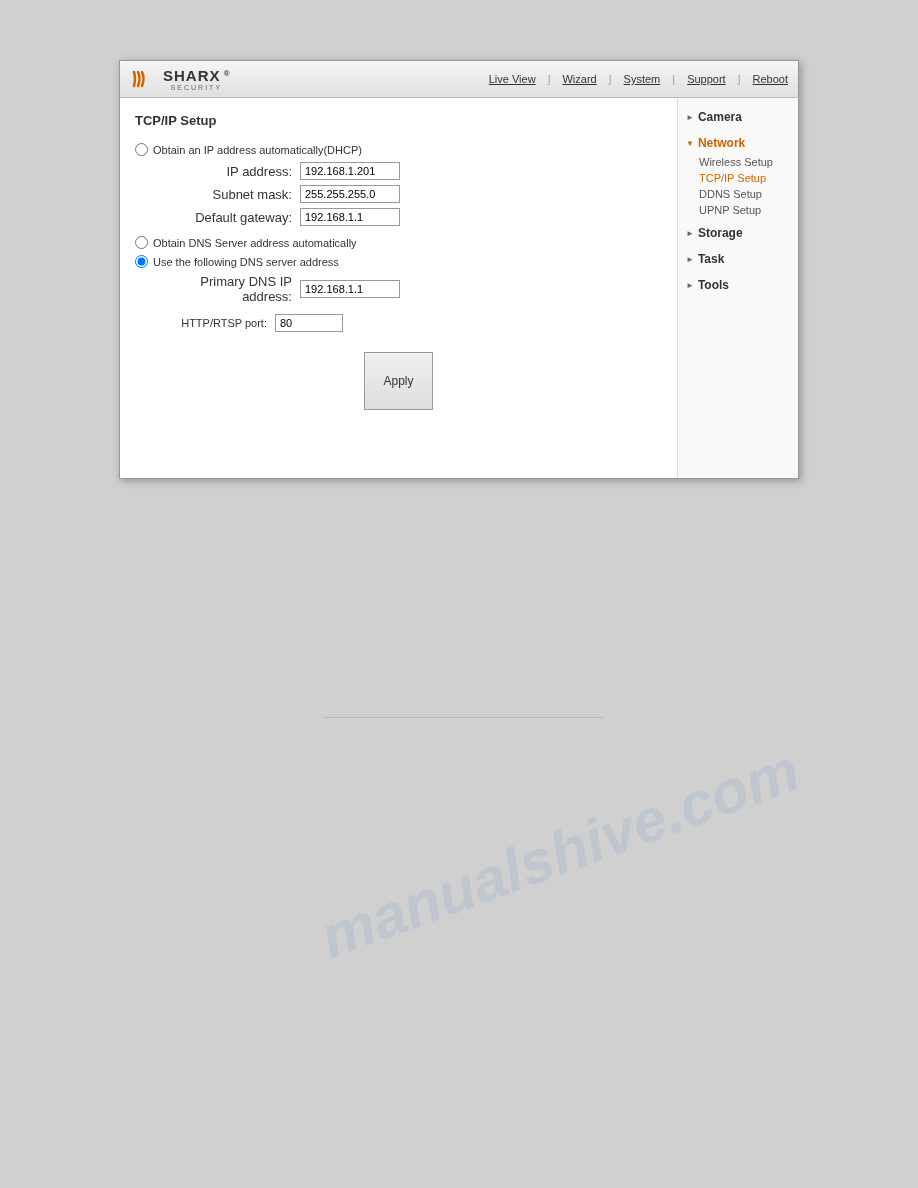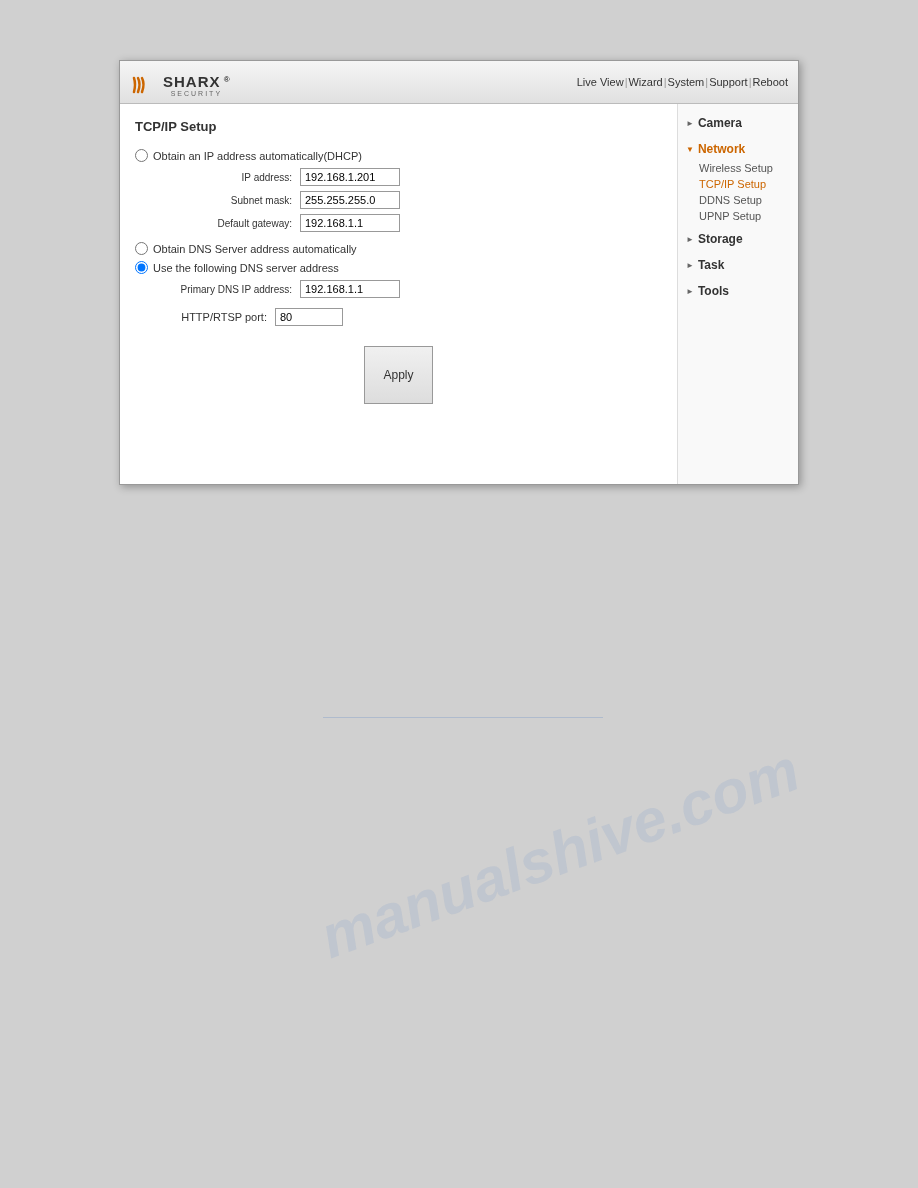--- a/index.html
+++ b/index.html
@@ -33,43 +33,43 @@
       border-bottom: 1px solid #bbb;
       padding: 6px 10px;
       display: flex;
       align-items: center;
       justify-content: space-between;
     }
 
     .logo-area {
       display: flex;
       align-items: center;
-      margin-top: 6px;
     }
 
     .logo-icon {
       display: flex;
       align-items: center;
       gap: 3px;
     }
 
     .logo-sub {
       font-size: 7px;
       color: #666;
       letter-spacing: 2px;
       display: block;
       text-align: center;
     }
 
     .nav-links {
       display: flex;
       align-items: center;
-      gap: 1px;
-      font-size: 11px;
-      color: #333;
+      gap: 12px;
+      font-size: 11px;
+      color: #333;
+      text-decoration: underline;
     }
 
     .nav-link {
       color: #333;
       text-decoration: none;
       cursor: pointer;
     }
 
     .nav-separator {
       color: #999;
@@ -122,21 +122,21 @@
     }
 
     .field-row {
       display: flex;
       align-items: center;
       margin-bottom: 5px;
     }
 
     .field-label {
       width: 140px;
-      font-size: 10px;
+      font-size: 13px;
       color: #333;
       text-align: right;
       padding-right: 8px;
     }
 
     .field-input {
       border: 1px solid #999;
       padding: 2px 4px;
       font-size: 11px;
       width: 100px;

